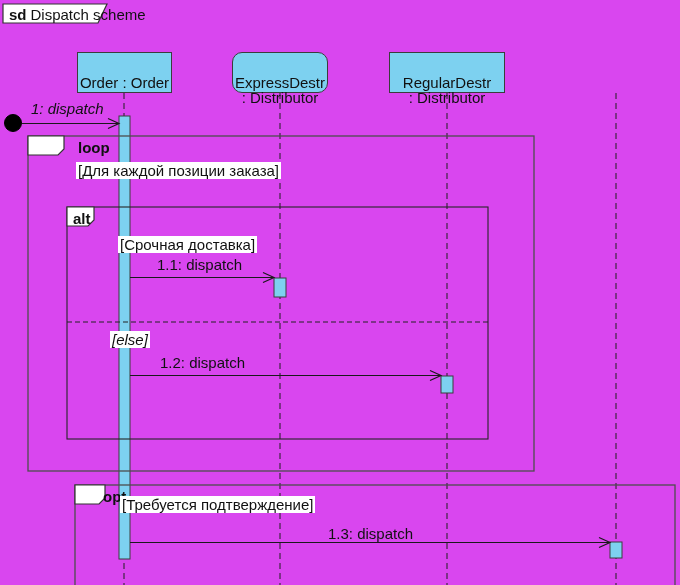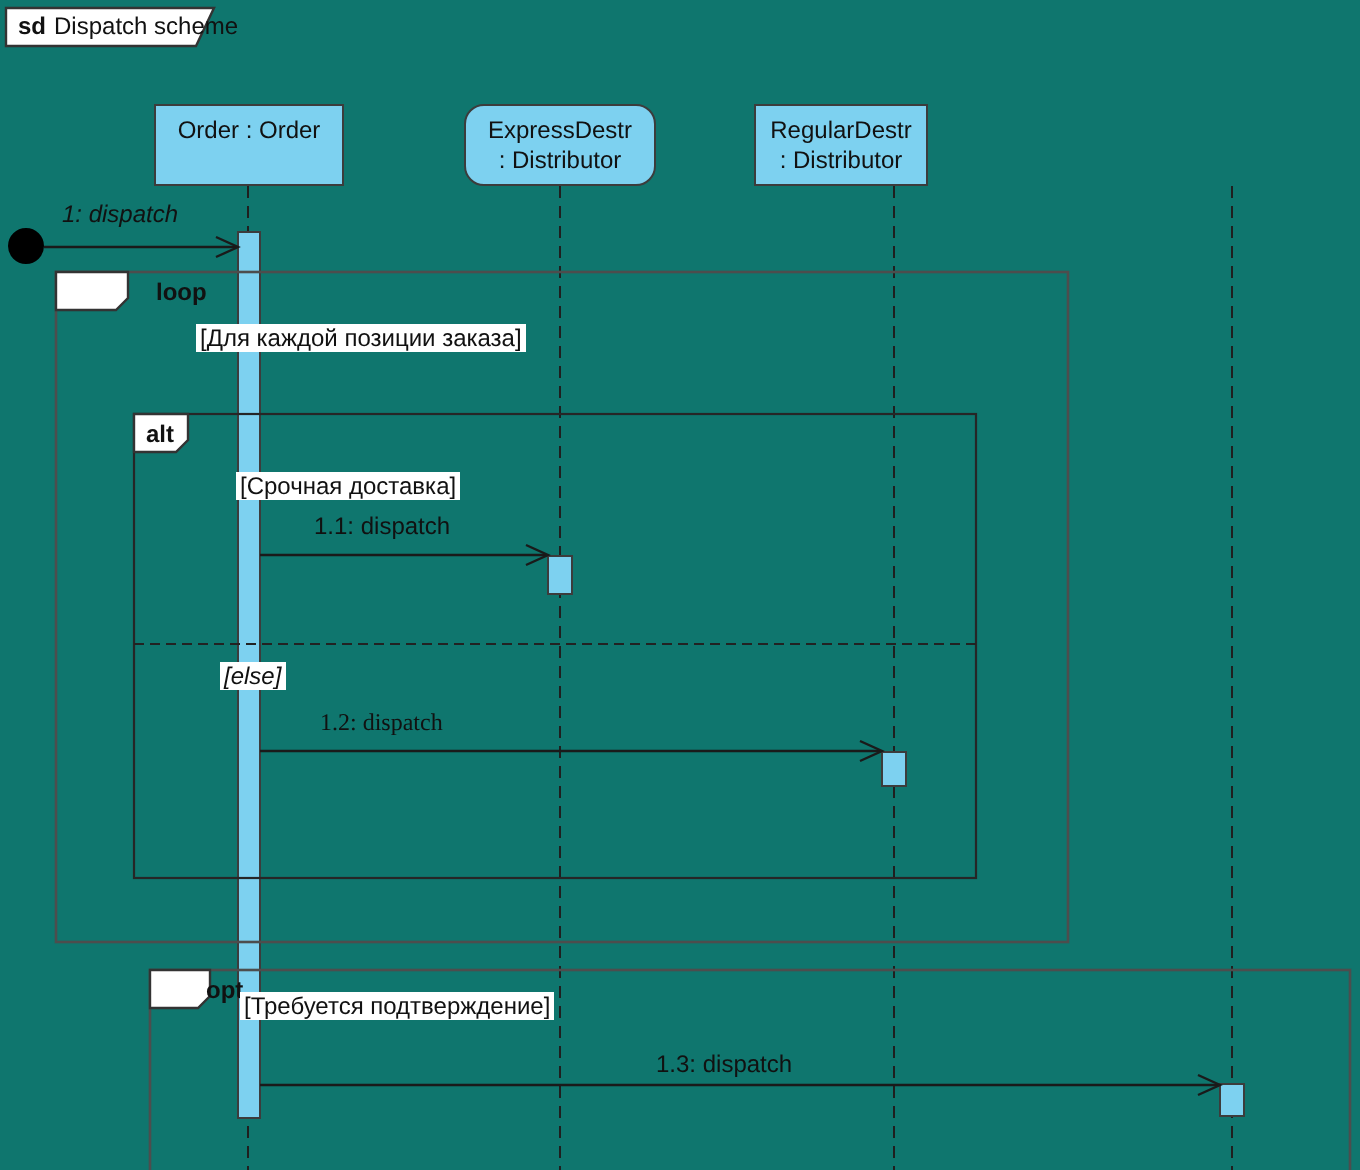--- a/index.html
+++ b/index.html
@@ -1,33 +1,33 @@
 <!DOCTYPE html>
 <html style="--node-fill: #7DD1F0; --node-border: #3C3C3C; --fragment-border: #4D4D4D; --alt-border: #262626; --line: #1F1F1F;"><head>
 <meta charset="utf-8">
 <style>
   html,body{margin:0;padding:0;background:#fff;}
   .canvas{
-    position:relative;width:680px;height:585px;overflow:hidden;background:#0f766e;
-    font-family:"Liberation Sans",sans-serif;font-size:12px;color:#111;
+    position:relative;width:680px;height:585px;overflow:hidden;background:#d946ef;
+    font-family:"Liberation Sans",sans-serif;font-size:15px;color:#111;
   }
   .canvas svg{position:absolute;left:0;top:0;}
   .lifeline{stroke:var(--line,#1f1f1f);stroke-width:1;stroke-dasharray:6,4;}
   .act{fill:var(--node-fill,#7dd1f0);stroke:var(--node-border,#3c3c3c);stroke-width:1;}
   .frag{fill:none;stroke:var(--fragment-border,#4d4d4d);stroke-width:1.3;}
   .frag.alt{stroke:var(--alt-border,#262626);stroke-width:1.1;}
   .divider{stroke:#222;stroke-width:1;stroke-dasharray:5,3;fill:none;}
   .pent{fill:#fff;stroke:#333;stroke-width:1.2;}
   .msg{stroke:#1a1a1a;stroke-width:1.2;}
   .mhead{fill:none;stroke:#1a1a1a;stroke-width:1.2;}
   .found{fill:#000;stroke:#000;}
   .head-box{
     position:absolute;top:52px;height:41px;box-sizing:border-box;
     background:var(--node-fill,#7dd1f0);border:1px solid var(--node-border,#3c3c3c);
-    text-align:center;padding-top:5px;line-height:15px;
+    text-align:center;padding-top:22px;line-height:15px;
   }
   .fragkw{position:absolute;font-weight:bold;}
   .guard{position:absolute;background:#fff;padding:0 2px;white-space:nowrap;}
   .msglabel{position:absolute;white-space:nowrap;}
   .sdlabel{position:absolute;left:9px;top:6px;white-space:nowrap;}
   .sdlabel .kw{font-weight:bold;margin-right:4px;}
 </style>
 </head>
 <body>
 
@@ -79,32 +79,32 @@
     <span class="kw">sd</span><span>Dispatch scheme</span>
   </div>
 
   <div class="head-box" style="left:77px;width:95px;">
     <div>Order : Order</div>
   </div>
   <div class="head-box" style="left:232px;width:96px;border-radius:10px;">
     <div>ExpressDestr</div>
     <div>: Distributor</div>
   </div>
-  <div class="head-box" style="left:377px;width:87px;">
+  <div class="head-box" style="left:389px;width:116px;">
     <div>RegularDestr</div>
     <div>: Distributor</div>
   </div>
 
   <div class="fragkw" style="left:34px;top:139px;margin-left:44px;">loop</div>
   <div class="fragkw" style="left:73px;top:210px;">alt</div>
   <div class="fragkw" style="left:81px;top:488px;margin-left:22px;">opt</div>
 
-  <div class="guard" style="left:98px;top:162px;">[Для каждой позиции заказа]</div>
+  <div class="guard" style="left:76px;top:162px;">[Для каждой позиции заказа]</div>
   <div class="guard" style="left:118px;top:236px;">[Срочная доставка]</div>
   <div class="guard" style="left:110px;top:331px;font-style:italic;">[else]</div>
   <div class="guard" style="left:120px;top:496px;">[Требуется подтверждение]</div>
 
   <div class="msglabel" style="left:31px;top:100px;font-style:italic;">1: dispatch</div>
   <div class="msglabel" style="left:157px;top:256px;">1.1: dispatch</div>
-  <div class="msglabel" style="left:160px;top:354px;font-family:Liberation Serif, serif;">1.2: dispatch</div>
+  <div class="msglabel" style="left:160px;top:354px;">1.2: dispatch</div>
   <div class="msglabel" style="left:328px;top:525px;">1.3: dispatch</div>
 
 </div>
 
 </body></html>

